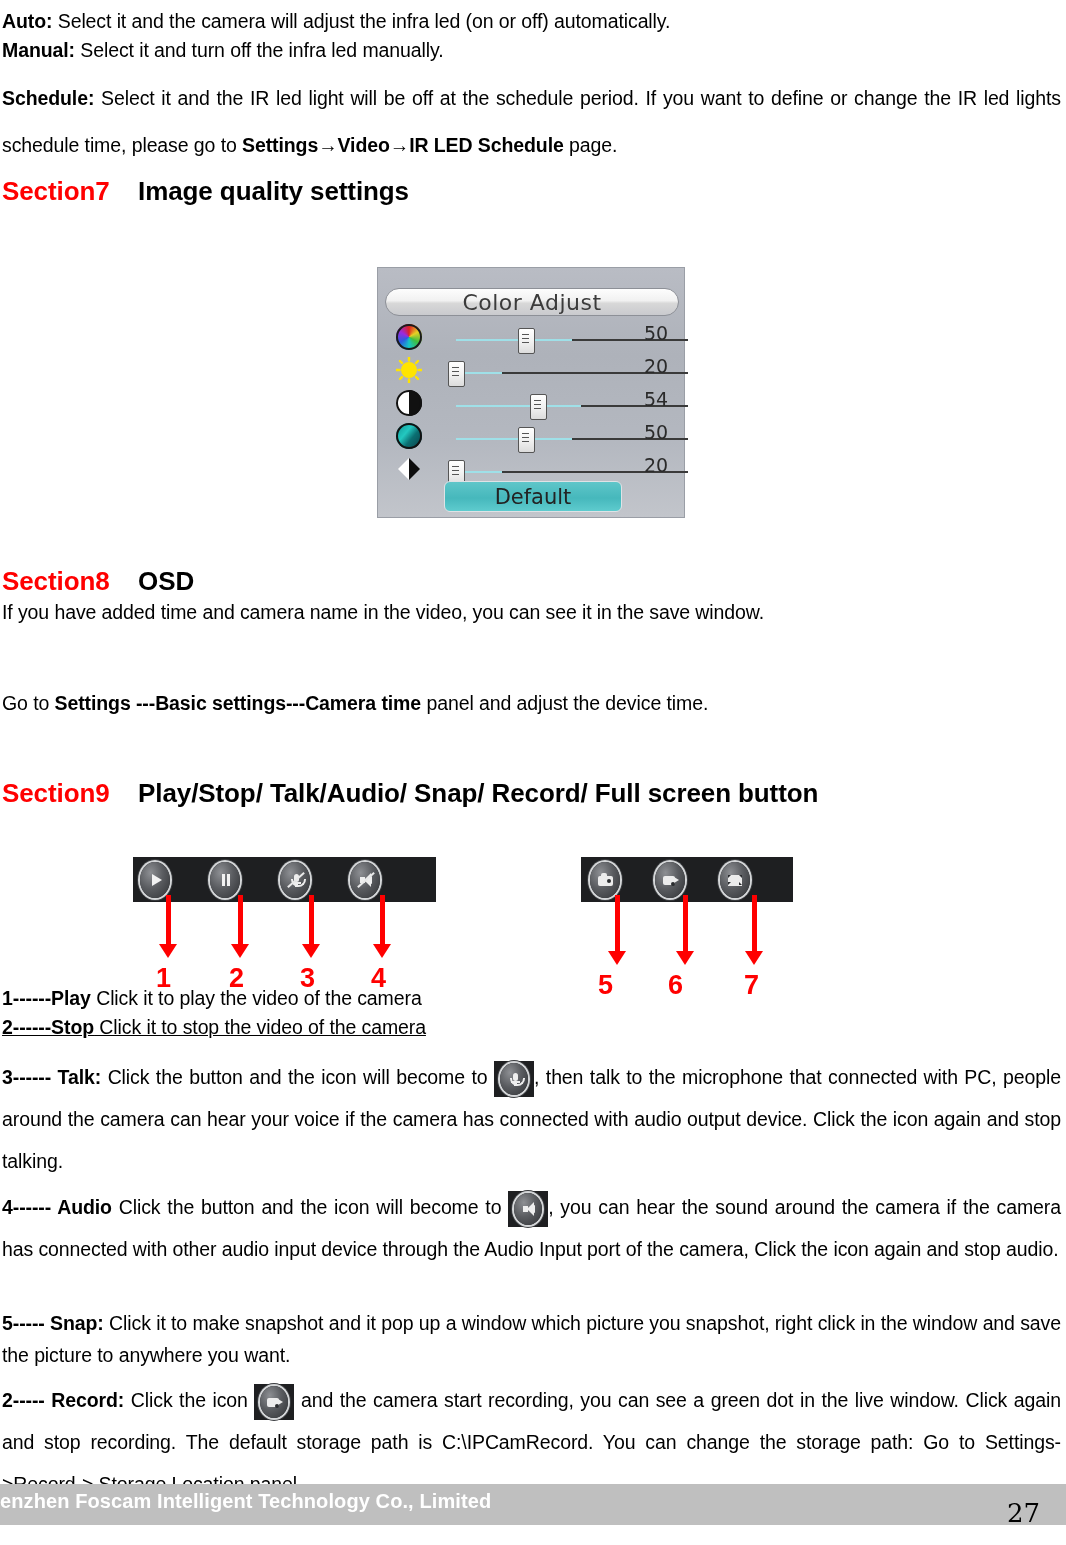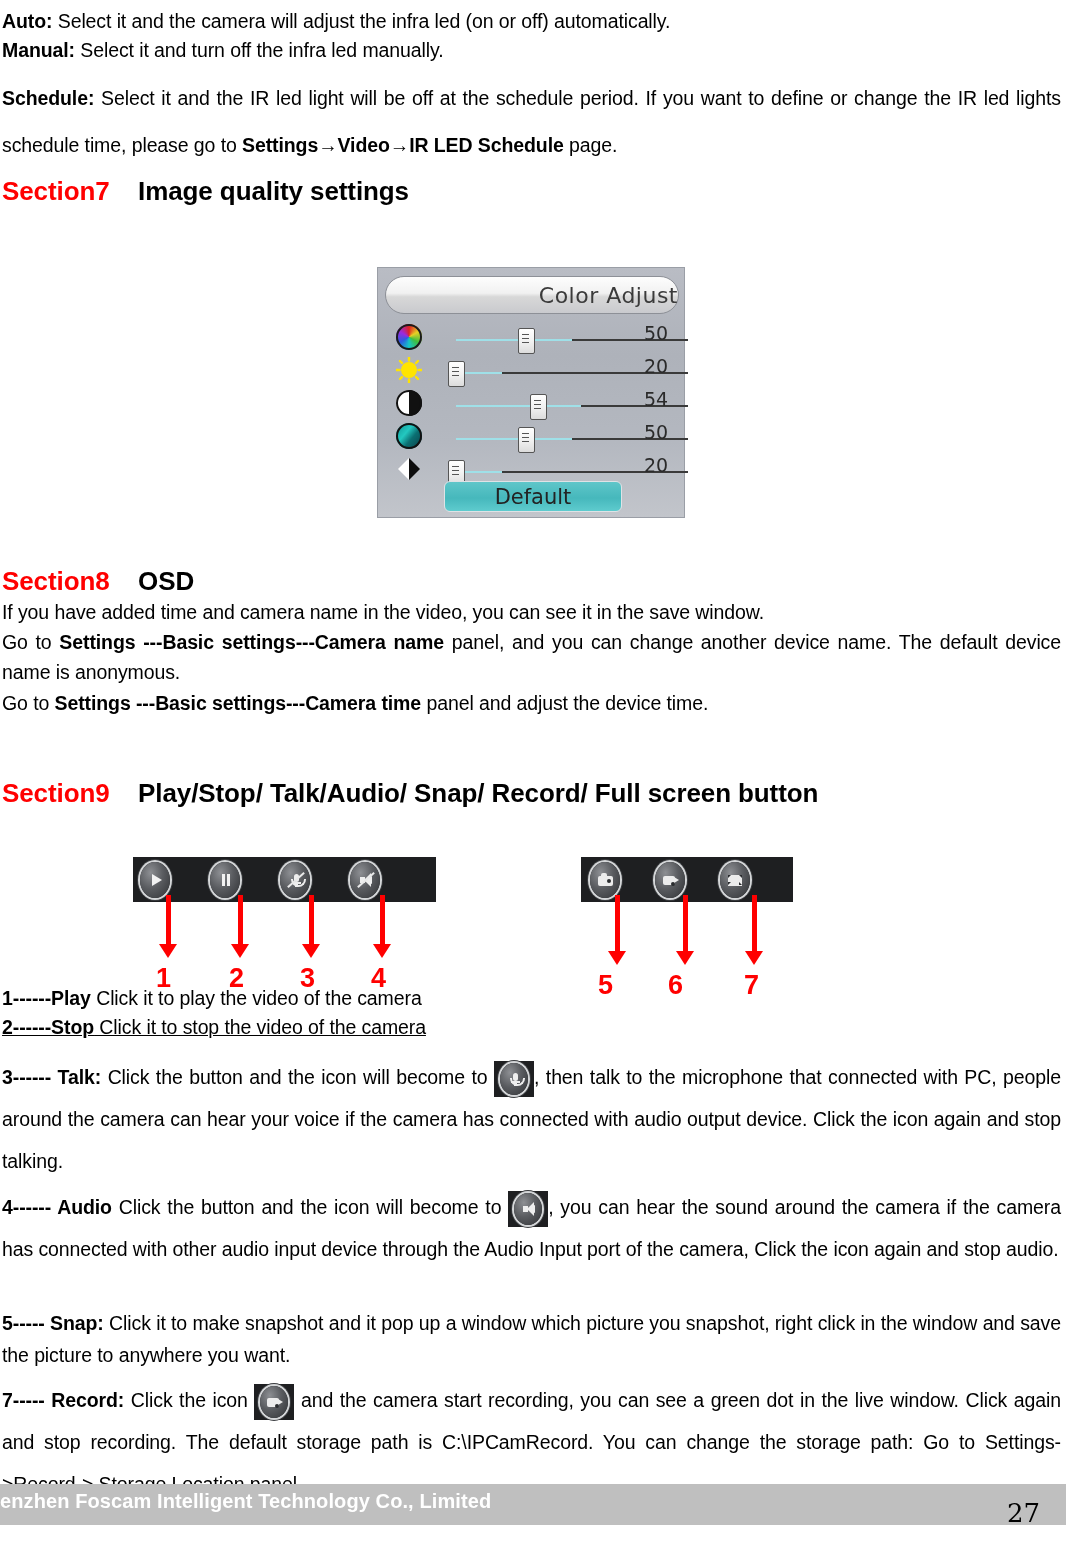--- a/index.html
+++ b/index.html
@@ -29,26 +29,26 @@
   
   #color-adjust-panel {
     position:absolute;
     left:377px; top:267px;
     width:308px; height:251px;
     background:linear-gradient(180deg,#b9bcc4 0%, #aeb2ba 35%, #b4b8c0 70%, #c2c5cb 100%);
     border:1px solid #9a9ea6;
     box-sizing:border-box;
   }
   #ca-title-bar {
-    position:absolute; left:7px; top:8px; width:294px; height:38px;
+    position:absolute; left:7px; top:20px; width:294px; height:28px;
     border-radius:19px;
     background:linear-gradient(180deg,#fdfdfd 0%, #f1f1f1 45%, #d8d8d8 55%, #c9cace 100%);
     border:1px solid #8d9097;
     box-sizing:border-box;
-    display:flex; align-items:center; justify-content:flex-end;
+    display:flex; align-items:center; justify-content:center;
   }
   #ca-title-bar .t {
     font-size:22px; color:#3b3b3b; letter-spacing:0.5px;
     font-family:"DejaVu Sans", sans-serif;
   }
   .ca-rows { position:absolute; left:0; top:52px; width:308px; }
   .ca-row { position:relative; height:33px; }
   .ca-icon {
     position:absolute; left:18px; top:4px; width:26px; height:26px;
   }
@@ -310,23 +310,20 @@
     <div id="ca-default-btn">
       <span class="t">Default</span>
     </div>
   </div>
 
   <div class="para nojust sect-head" style="left:2px; top:566px; width:1060px;">
     <span class="red">Section8</span><span>&nbsp;&nbsp;&nbsp;&nbsp;</span><span class="b">OSD</span>
   </div>
   <div class="para nojust" style="left:2px; top:597px; width:1060px;">If you have added time and camera name in the video, you can see it in the save window.</div>
 
-  <div class="para" style="left:2px; top:627px; width:1059px;">
-    <span>Go to </span><span class="b">Settings ---Basic settings---Camera name</span><span> panel, and you can change another device name. The default device name is anonymous.</span>
-  </div>
 
   <div class="para nojust" style="left:2px; top:688px; width:1060px;">
     <span>Go to </span><span class="b">Settings ---Basic settings---Camera time</span><span> panel and adjust the device time.</span>
   </div>
 
 
   <div class="para nojust sect-head" style="left:2px; top:778px; width:1060px;">
     <span class="red">Section9</span><span>&nbsp;&nbsp;&nbsp;&nbsp;</span><span class="b">Play/Stop/ Talk/Audio/ Snap/ Record/ Full screen button</span>
   </div>
 
@@ -456,21 +453,21 @@
       </span>
         </span>
     </span><span>, you can hear the sound around the camera if the camera has connected with other audio input device through the Audio Input port of the camera, Click the icon again and stop audio.</span>
   </div>
 
   <div class="para" style="left:2px; top:1307px; width:1059px; line-height:32px;">
     <span class="b">5----- Snap:</span><span> Click it to make snapshot and it pop up a window which picture you snapshot, right click in the window and save the picture to anywhere you want.</span>
   </div>
 
   <div class="para" style="left:2px; top:1379px; width:1059px; line-height:42px;">
-    <span class="b">7----- Record:</span><span> Click the icon </span><span class="inline-icon">
+    <span class="b">2----- Record:</span><span> Click the icon </span><span class="inline-icon">
       <span class="tb-ring">
           <span class="glyph g-rec">
         <span class="body"></span>
             <span class="tri"></span>
             <span class="dot"></span>
       </span>
         </span>
     </span><span>  and the camera start recording, you can see a green dot in the live window. Click again and stop recording. The default storage path is C:\IPCamRecord. You can change the storage path: Go to Settings- &gt;Record-&gt; Storage Location panel.</span>
   </div>
 

